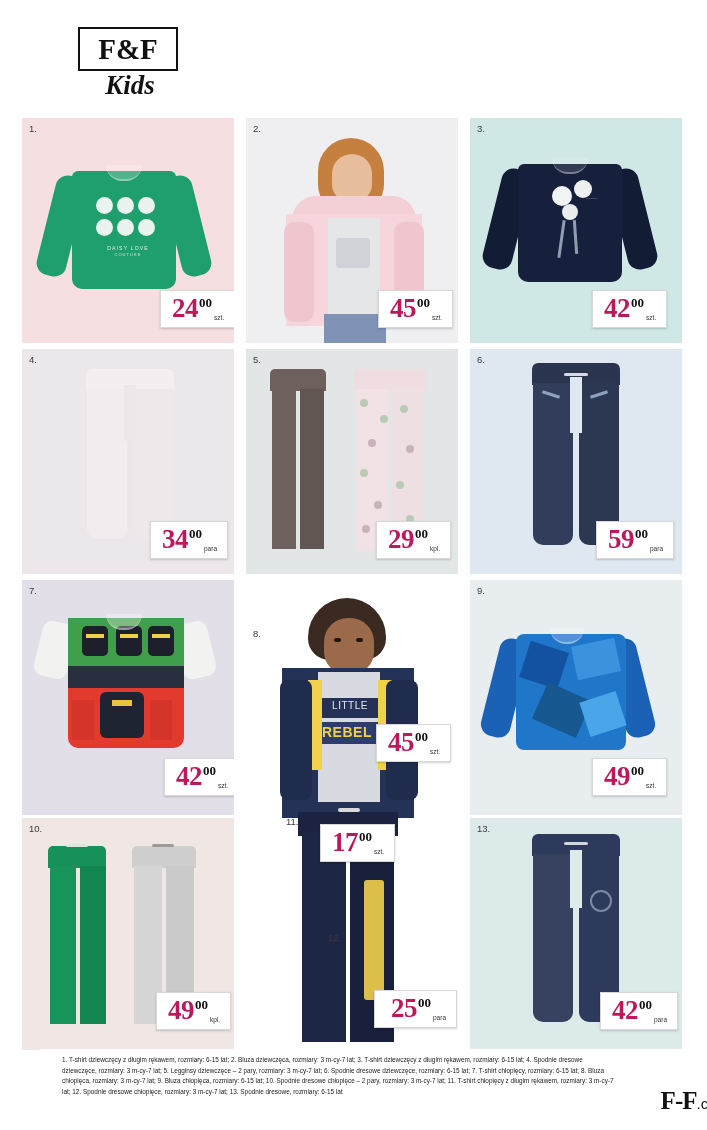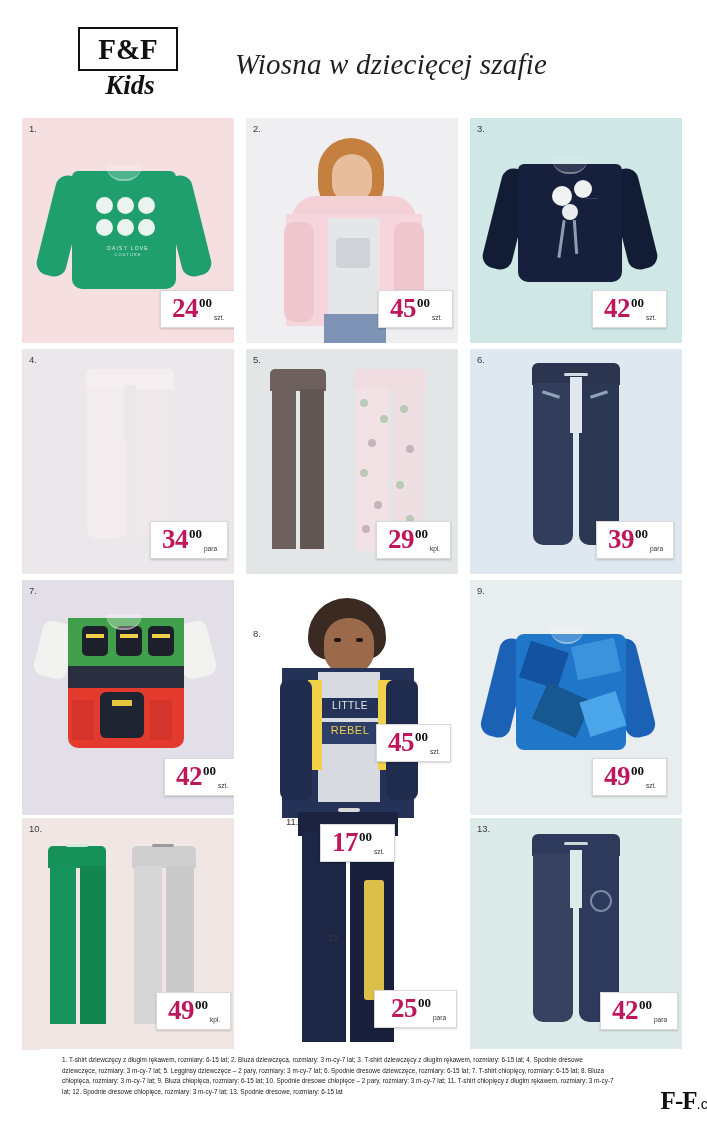--- a/index.html
+++ b/index.html
@@ -176,21 +176,20 @@
   .flower { position: absolute; border-radius: 50%; }
 </style>
 </head>
 <body>
 
 <div class="header">
   <div class="logo-box">
     <span class="logo-text">F&amp;F</span>
   </div>
   <div class="logo-kids">Kids</div>
-  <div class="headline">Wiosna w dziecięcej szafie</div>
 </div>
 
 <div class="grid">
 
   <div class="tile" style="left:22px; top:118px; width:212px; height:225px; background:#f6dfe0;">
     <span class="num">1.</span>
     <div class="art" style="left:22px; top:35px; width:168px; height:155px;">
       <div class="tee">
         <div class="sleeveL" style="background:#1f9e6e;"></div>
         <div class="sleeveR" style="background:#1f9e6e;"></div>
@@ -311,21 +310,21 @@
         <div class="waist" style="background:#2b3550;"></div>
         <div class="legL" style="background:#323d5c; height:162px;"></div>
         <div class="legR" style="background:#2c3751; height:162px;"></div>
         <div style="position:absolute; left:54px; top:14px; width:12px; height:56px; background:#dfe7f1;"></div>
         <div style="position:absolute; left:26px; top:30px; width:18px; height:3px; background:#8fa2bc; transform:rotate(18deg);"></div>
         <div style="position:absolute; left:74px; top:30px; width:18px; height:3px; background:#8fa2bc; transform:rotate(-18deg);"></div>
         <div style="position:absolute; left:48px; top:10px; width:24px; height:3px; background:#d5dbe4; border-radius:2px;"></div>
       </div>
     </div>
     <div class="price" style="left:126px; top:172px;">
-      <span class="whole">39</span>
+      <span class="whole">59</span>
       <span class="frac">00</span>
       <span class="unit">para</span>
     </div>
   </div>
 
   <div class="tile" style="left:22px; top:580px; width:212px; height:235px; background:#e2dfe8;">
     <span class="num">7.</span>
     <div class="art" style="left:16px; top:24px; width:180px; height:168px;">
       <div class="tee">
         <div class="sleeveL" style="background:#f2f2f0; width:34px; height:56px; top:18px; left:0; border-radius:10px;"></div>
@@ -366,21 +365,21 @@
 
       <div style="position:absolute; left:36px; top:88px; width:132px; height:150px; background:#243257;"></div>
       <div style="position:absolute; left:72px; top:92px; width:62px; height:130px; background:#d7dae0;"></div>
       <div style="position:absolute; left:76px; top:118px; width:56px; height:20px; background:#243257;"></div>
       <div style="position:absolute; left:76px; top:142px; width:56px; height:22px; background:#2d3e6a;"></div>
       <div style="position:absolute; left:62px; top:100px; width:14px; height:90px; background:#f1d04a;"></div>
       <div style="position:absolute; left:132px; top:100px; width:14px; height:90px; background:#f1d04a;"></div>
       <div style="position:absolute; left:34px; top:100px; width:32px; height:120px; background:#1f2c4e; border-radius:8px;"></div>
       <div style="position:absolute; left:140px; top:100px; width:32px; height:120px; background:#1f2c4e; border-radius:8px;"></div>
       <div style="position:absolute; left:76px; top:120px; width:56px; text-align:center; font-size:10px; font-weight:normal; color:#e9eaed; letter-spacing:0.5px;">LITTLE</div>
-      <div style="position:absolute; left:76px; top:144px; width:56px; text-align:center; font-size:11px; font-weight:normal; color:#f1d04a; letter-spacing:0.5px;">REBEL</div>
+      <div style="position:absolute; left:76px; top:144px; width:56px; text-align:left; font-size:14px; font-weight:bold; color:#f1d04a; letter-spacing:0.5px;">REBEL</div>
 
       <div style="position:absolute; left:52px; top:232px; width:100px; height:24px; background:#1c2340;"></div>
       <div style="position:absolute; left:56px; top:252px; width:44px; height:210px; background:#1e2645;"></div>
       <div style="position:absolute; left:104px; top:252px; width:44px; height:210px; background:#19203b;"></div>
       <div style="position:absolute; left:118px; top:300px; width:20px; height:120px; background:#f1d04a; opacity:0.9; border-radius:3px;"></div>
       <div style="position:absolute; left:92px; top:228px; width:22px; height:4px; background:#d9d9d9; border-radius:2px;"></div>
     </div>
     <div class="price" style="left:130px; top:144px;">
       <span class="whole">45</span>
       <span class="frac">00</span>

